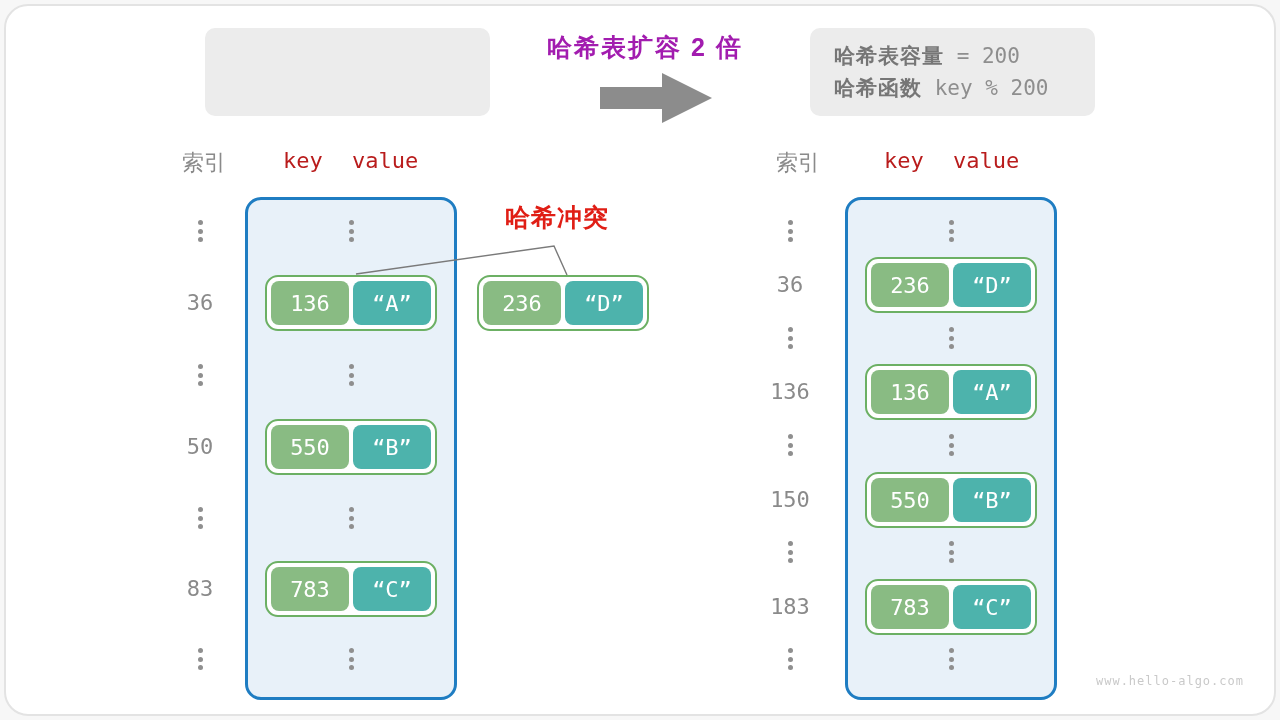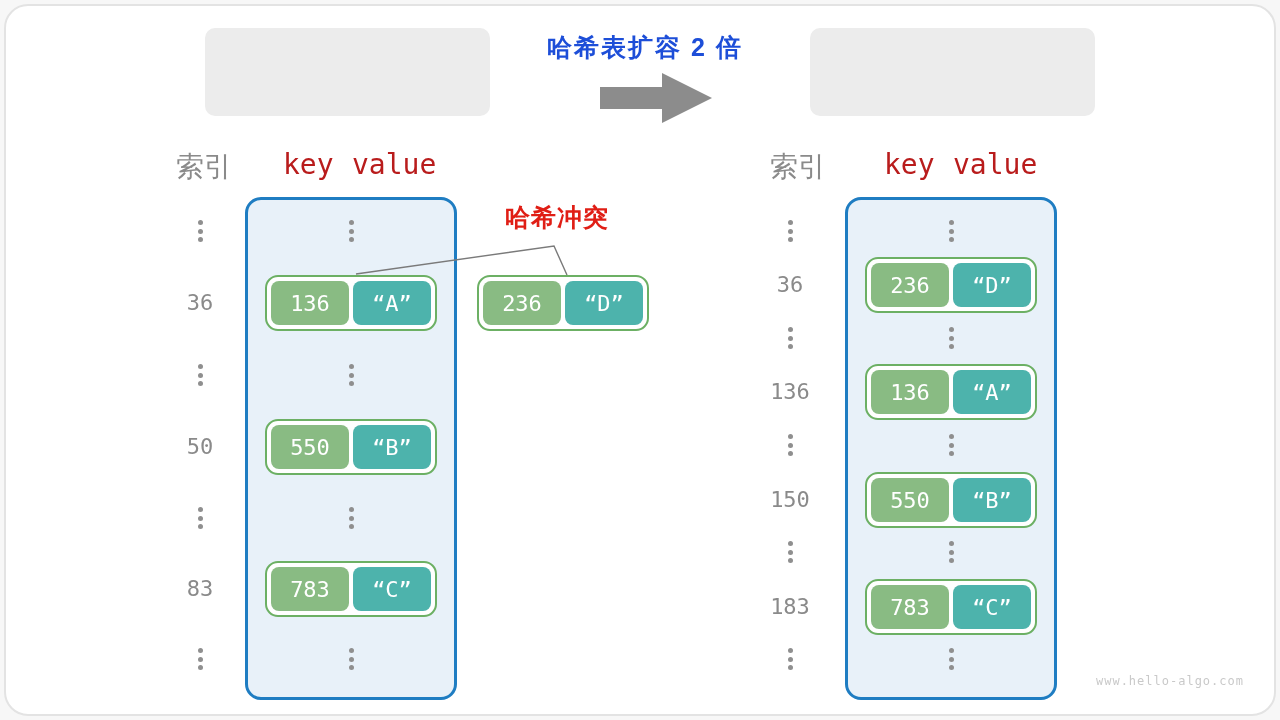--- a/index.html
+++ b/index.html
@@ -20,25 +20,25 @@
   .infobox .row{line-height:32px;font-size:21px;white-space:nowrap;}
   .cnlabel{
     font-family:"Liberation Sans","DejaVu Sans",sans-serif;
     font-weight:bold;color:#767676;letter-spacing:1px;
   }
   .monoval{color:#8e8e8e;font-size:21px;}
   
   .title{
     position:absolute;left:500px;top:31px;width:290px;text-align:center;
     font-family:"Liberation Sans","DejaVu Sans",sans-serif;
-    font-weight:bold;font-size:25px;color:#1d4ed8;letter-spacing:2px;
+    font-weight:bold;font-size:25px;color:#a21caf;letter-spacing:2px;
   }
   .big-arrow{position:absolute;left:600px;top:72px;}
   
-  .hdr{position:absolute;font-size:28px;white-space:nowrap;}
+  .hdr{position:absolute;font-size:22px;white-space:nowrap;}
   .hdr-index{
     font-family:"Liberation Sans","DejaVu Sans",sans-serif;color:#8a8a8a;
   }
   .hdr-key{color:#b91c1c;}
   .hdr-value{color:#b91c1c;text-align:center;}
   
   .bucket{
     position:absolute;width:212px;height:503px;box-sizing:border-box;
     background:#e8f1f9;border:3px solid #1f7dc2;border-radius:16px;
   }
@@ -86,20 +86,28 @@
 <div class="infobox" style="left:205px;top:28px;">
 </div>
 
 <div class="title">哈希表扩容 2 倍</div>
 
 <svg class="big-arrow" width="114" height="52" viewBox="0 0 114 52">
   <polygon points="0,15 62,15 62,1 112,26 62,51 62,37 0,37" fill="#8c8c8c"></polygon>
 </svg>
 
 <div class="infobox" style="left:810px;top:28px;">
+  <div class="row">
+    <span class="cnlabel">哈希表容量</span>
+    <span class="monoval">= 200</span>
+  </div>
+  <div class="row">
+    <span class="cnlabel">哈希函数</span>
+    <span class="monoval">key % 200</span>
+  </div>
 </div>
 
 <div class="hdr hdr-index" style="left:172px;top:148px;width:64px;text-align:center;">索引</div>
 <div class="hdr hdr-key" style="left:283px;top:148px;">key</div>
 <div class="hdr hdr-value" style="left:352px;top:148px;">value</div>
 
 <div class="hdr hdr-index" style="left:766px;top:148px;width:64px;text-align:center;">索引</div>
 <div class="hdr hdr-key" style="left:884px;top:148px;">key</div>
 <div class="hdr hdr-value" style="left:953px;top:148px;">value</div>
 

